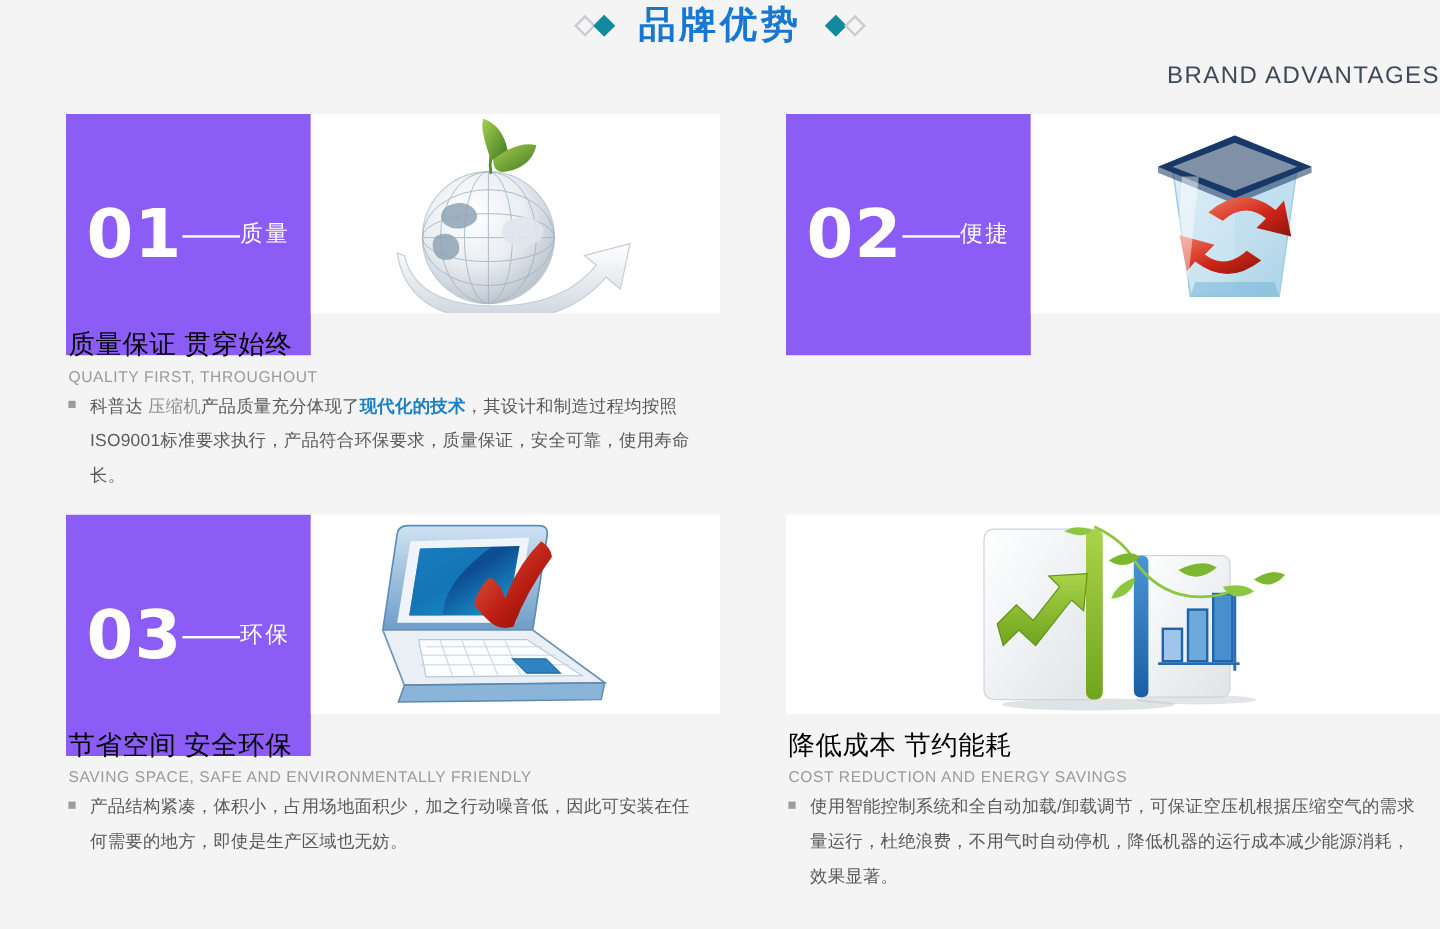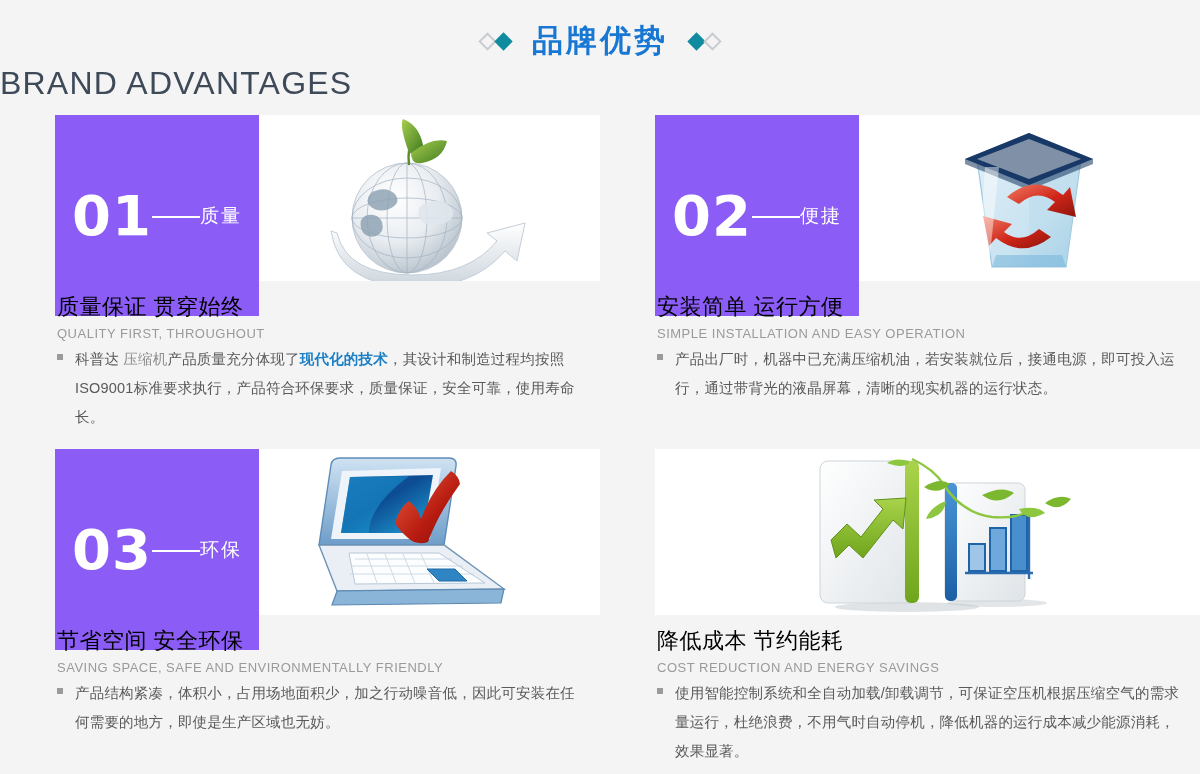--- a/index.html
+++ b/index.html
@@ -13,22 +13,22 @@
 
   body {
     background: #f4f4f4;
     font-family: "Liberation Sans", "DejaVu Sans", sans-serif;
     -webkit-font-smoothing: antialiased;
   }
 
   
   .page-header {
     width: 1200px;
-    padding-top: 20px;
-    text-align: left;
+    padding-top: 0;
+    text-align: right;
   }
 
   .header-cn-row {
     display: flex;
     align-items: center;
     justify-content: center;
     gap: 22px;
     height: 42px;
   }
 
@@ -54,21 +54,21 @@
   }
   .diamond.hollow {
     border: 2px solid #c9cdd0;
     background: transparent;
   }
   .diamond.solid {
     background: #0f8a9e;
   }
 
   .header-en-title {
-    font-size: 32px;
+    font-size: 20px;
     color: #3f4a59;
     letter-spacing: 1.2px;
     line-height: 40px;
     margin-top: 1px;
     font-weight: normal;
   }
 
   
   .cards-grid {
     width: 1200px;
@@ -290,30 +290,20 @@
           <path d="M170 24 L222 44 L170 64 L118 44 Z" fill="#ffffff"></path>
           <path d="M170 18 L234 44 L234 49 L170 75 L106 49 L106 44 Z" fill="#16355f" opacity="0.55"></path>
 
           <path d="M148 82 q28 -24 56 -2 l7 -8 l6 30 l-29 -7 l8 -8 q-18 -14 -36 2 z" fill="url(#g2red)"></path>
           <path d="M192 122 q-28 22 -55 1 l-7 8 l-6 -30 l29 8 l-8 8 q17 13 35 -3 z" fill="url(#g2red)"></path>
 
           <path d="M126 52 L140 52 L131 140 L120 140 Z" fill="#ffffff" opacity="0.45"></path>
         </svg>
       </div>
     </div>
-    <div class="card-body">
-      <div class="title-cn">安装简单  运行方便</div>
-      <div class="title-en">SIMPLE INSTALLATION AND EASY OPERATION</div>
-      <div class="desc-row">
-        <span class="bullet">
-            <i></i>
-          </span>
-        <p class="desc"><span>产品出厂时，机器中已充满压缩机油，若安装就位后，接通电源，即可投入运行，通过带背光的液晶屏幕，清晰的现实机器的运行状态。</span></p>
-      </div>
-    </div>
   </div>
 
   <div class="card">
     <div class="card-banner">
       <div class="num-box">
         <div class="num">03</div>
         <div class="divider"></div>
         <div class="kw">环保</div>
       </div>
       <div class="illus">

